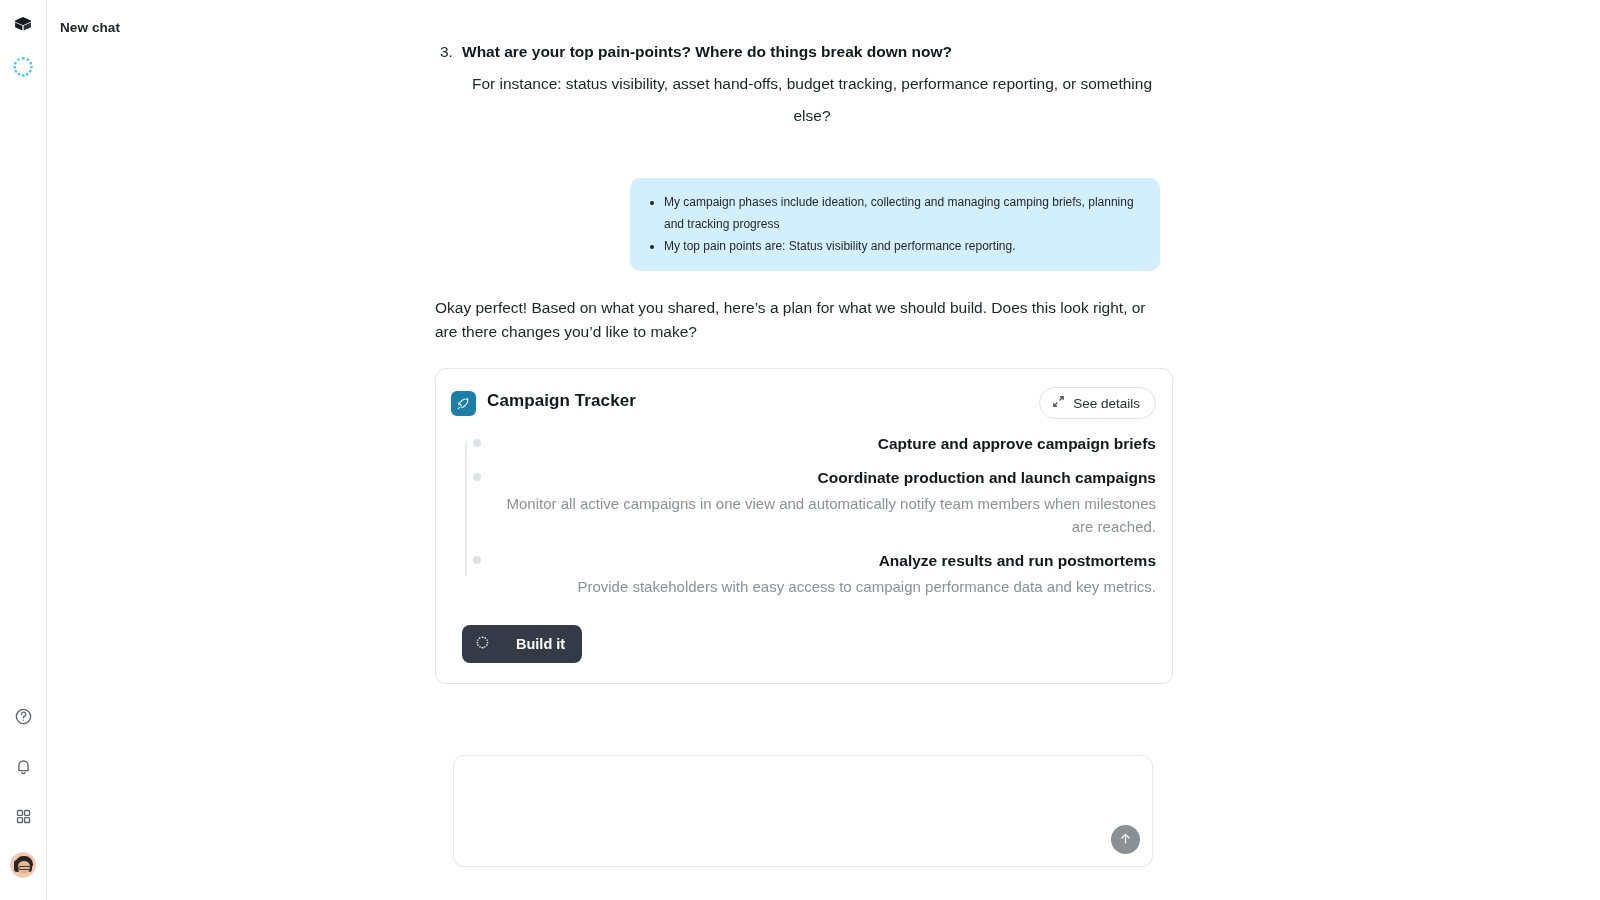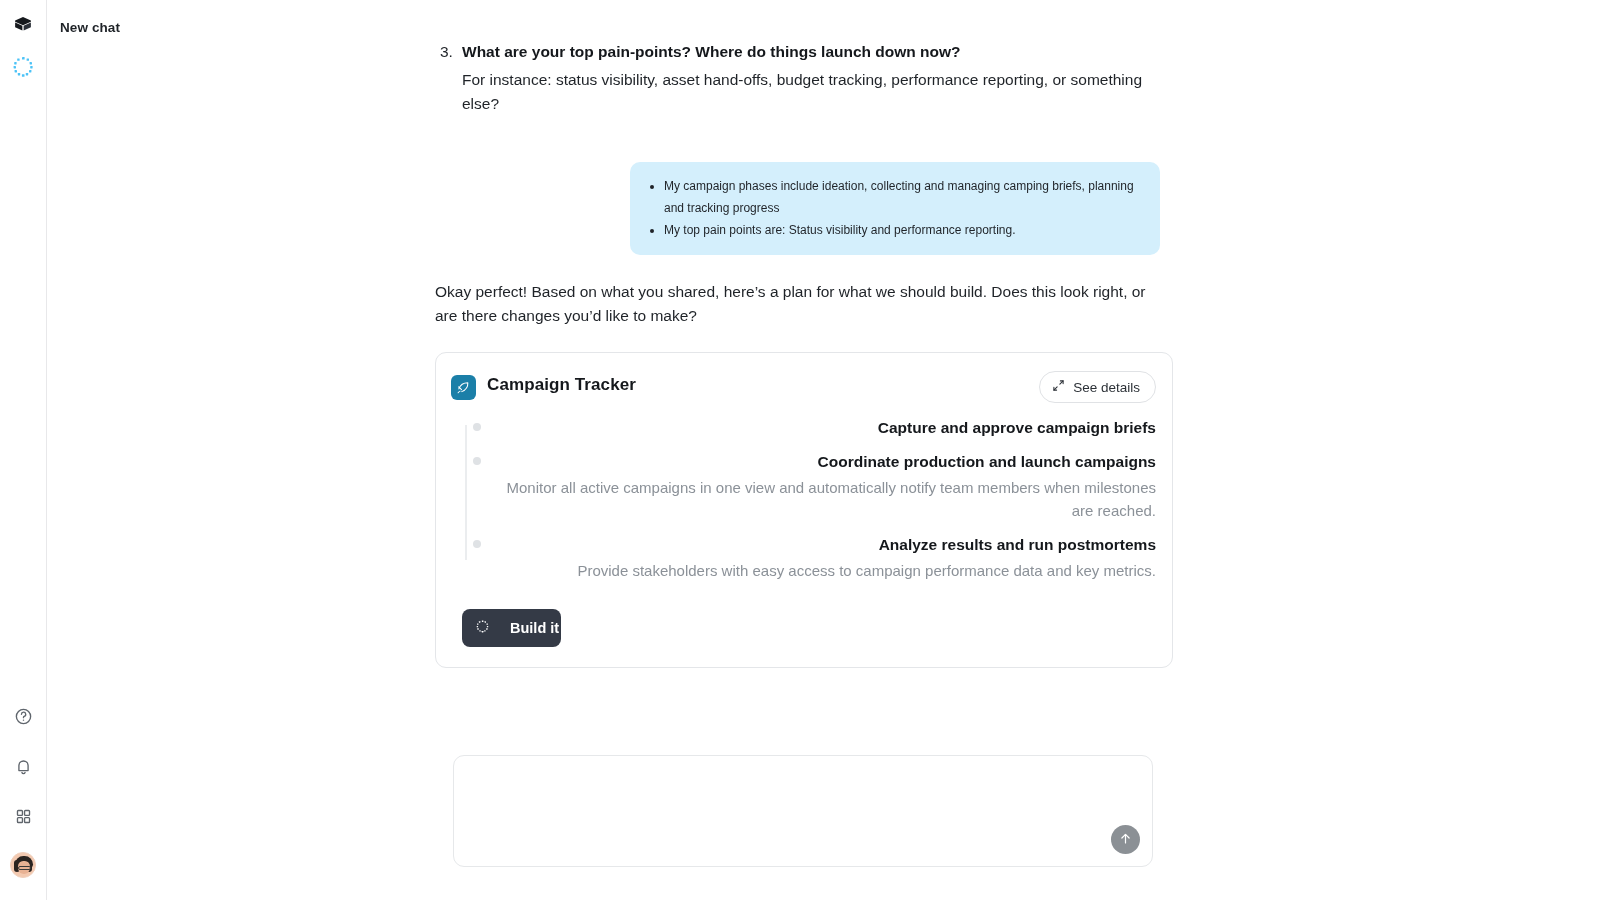--- a/index.html
+++ b/index.html
@@ -131,24 +131,25 @@
     color: #1f2328;
   }
   .q-title {
     font-weight: 700;
     font-size: 15.5px;
     line-height: 24px;
     color: #15181c;
   }
   .q-sub {
     font-size: 15.5px;
-    line-height: 24px;
+    line-height: 32px;
     color: #1f2328;
     margin-top: 4px;
     max-width: 700px;
+    text-align: center;
   }
 
   
   .user-row {
     display: flex;
     justify-content: flex-end;
     margin-top: 46px;
     padding-right: 35px;
   }
   .user-bubble {
@@ -248,26 +249,26 @@
     color: #8b9198;
     margin-top: 3px;
     max-width: 675px;
   }
 
   .build-btn {
     margin-top: 15px;
     margin-left: 11px;
     display: inline-flex;
     align-items: center;
-    gap: 20px;
+    gap: 26px;
     background: #343a46;
     color: #ffffff;
     border: none;
     border-radius: 8px;
-    padding: 10px 2px 10px 13px;
+    padding: 10px 17px 10px 13px;
     font-size: 14.5px;
     font-weight: 700;
     cursor: pointer;
     font-family: "Liberation Sans", sans-serif;
   }
 
   
   .composer-wrap {
     position: absolute;
     left: 0; right: 0;
@@ -378,21 +379,21 @@
       <div class="topbar-title">New chat</div>
     </div>
 
     <div class="convo">
       <div class="convo-inner">
 
         <div class="assistant-block">
           <ol class="q-list">
             <li>
               <span class="q-num">3.</span>
-              <div class="q-title">What are your top pain-points? Where do things launch down now?</div>
+              <div class="q-title">What are your top pain-points? Where do things break down now?</div>
               <div class="q-sub">For instance: status visibility, asset hand-offs, budget tracking, performance reporting, or something else?</div>
             </li>
           </ol>
         </div>
 
         <div class="user-row">
           <div class="user-bubble">
             <ul>
               <li>My campaign phases include ideation, collecting and managing camping briefs, planning and tracking progress</li>
               <li>My top pain points are: Status visibility and performance reporting.</li>

